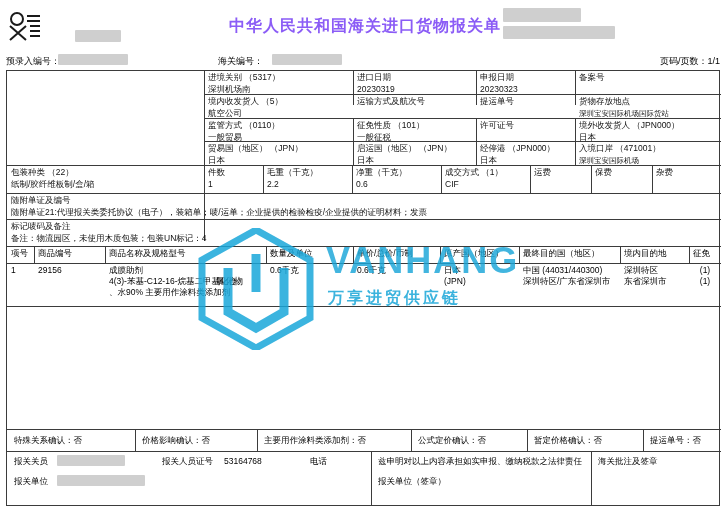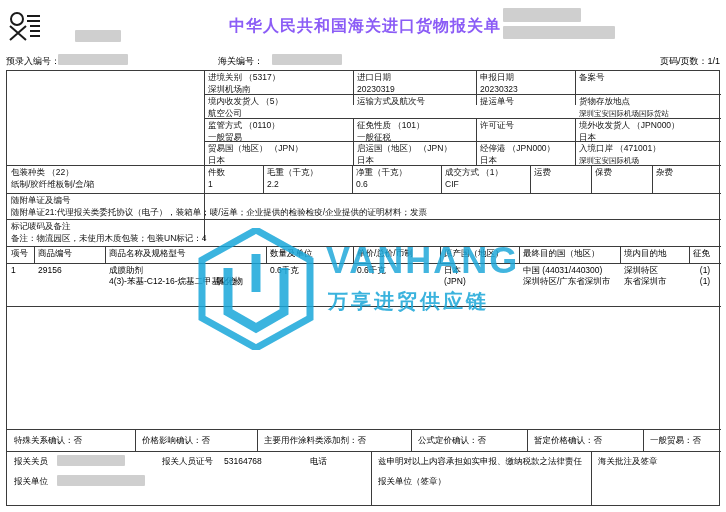--- a/index.html
+++ b/index.html
@@ -96,21 +96,21 @@
   .wm-text {
     position: absolute; left: 150px; top: 18px;
     font-size: 36px; font-weight: bold;
     color: #19a6d8;
     letter-spacing: 2px;
     opacity: 0.82;
     font-family: "Liberation Sans", sans-serif;
   }
   .wm-sub {
     position: absolute; left: 152px; top: 66px;
-    font-size: 20px; font-weight: bold;
+    font-size: 16px; font-weight: bold;
     color: #19a6d8; letter-spacing: 3px;
     opacity: 0.85;
   }
   .wm-hex {
     position: absolute; left: 22px; top: 6px;
     width: 116px; height: 122px;
   }
   
   .goods-head .cell { font-size: 8.5px; }
   .small { font-size: 7.5px; }
@@ -300,20 +300,21 @@
       <div class="cell pad" style="left:683px; top:176px; width:30px;">征免</div>
     </div>
     <div class="hr" style="top:192px; left:0; width:714px;"></div>
 
     <div>
       <div class="cell pad" style="left:1px; top:193px; width:26px;">1</div>
       <div class="cell pad" style="left:28px; top:193px; width:70px;">29156</div>
       <div class="cell pad" style="left:99px; top:193px; width:160px;">
         <div>成膜助剂</div>
         <div>4(3)-苯基-C12-16-烷基二甲基化合</div>
+        <div>、水90% 主要用作涂料类添加剂</div>
       </div>
       <div class="cell pad" style="left:206px; top:204px; width:54px; font-size:9px;">氯化物</div>
       <div class="cell pad" style="left:260px; top:193px; width:86px;">0.6千克</div>
       <div class="cell pad" style="left:347px; top:193px; width:86px;">0.6千克</div>
       <div class="cell pad" style="left:434px; top:193px; width:78px;">
         <div>日本</div>
         <div>(JPN)</div>
       </div>
       <div class="cell pad" style="left:513px; top:193px; width:100px;">
         <div>中国 (44031/440300)</div>
@@ -346,21 +347,21 @@
       <div class="vr" style="left:404px; top:358px; height:22px;"></div>
       <div class="cell pad" style="left:408px; top:363px; width:112px;">
         <span>公式定价确认：</span><span>否</span>
       </div>
       <div class="vr" style="left:520px; top:358px; height:22px;"></div>
       <div class="cell pad" style="left:524px; top:363px; width:112px;">
         <span>暂定价格确认：</span><span>否</span>
       </div>
       <div class="vr" style="left:636px; top:358px; height:22px;"></div>
       <div class="cell pad" style="left:640px; top:363px; width:72px;">
-        <span>一般贸易：</span><span>否</span>
+        <span>提运单号：</span><span>否</span>
       </div>
     </div>
     <div class="hr" style="top:380px; left:0; width:714px;"></div>
 
     <div class="cell pad" style="left:4px; top:384px; width:86px;">报关关员</div>
     <div class="cell pad" style="left:152px; top:384px; width:120px;">
       <span>报关人员证号</span>
     </div>
     <div class="cell pad" style="left:214px; top:384px; width:70px;">53164768</div>
     <div class="cell pad" style="left:300px; top:384px; width:50px;">电话</div>

